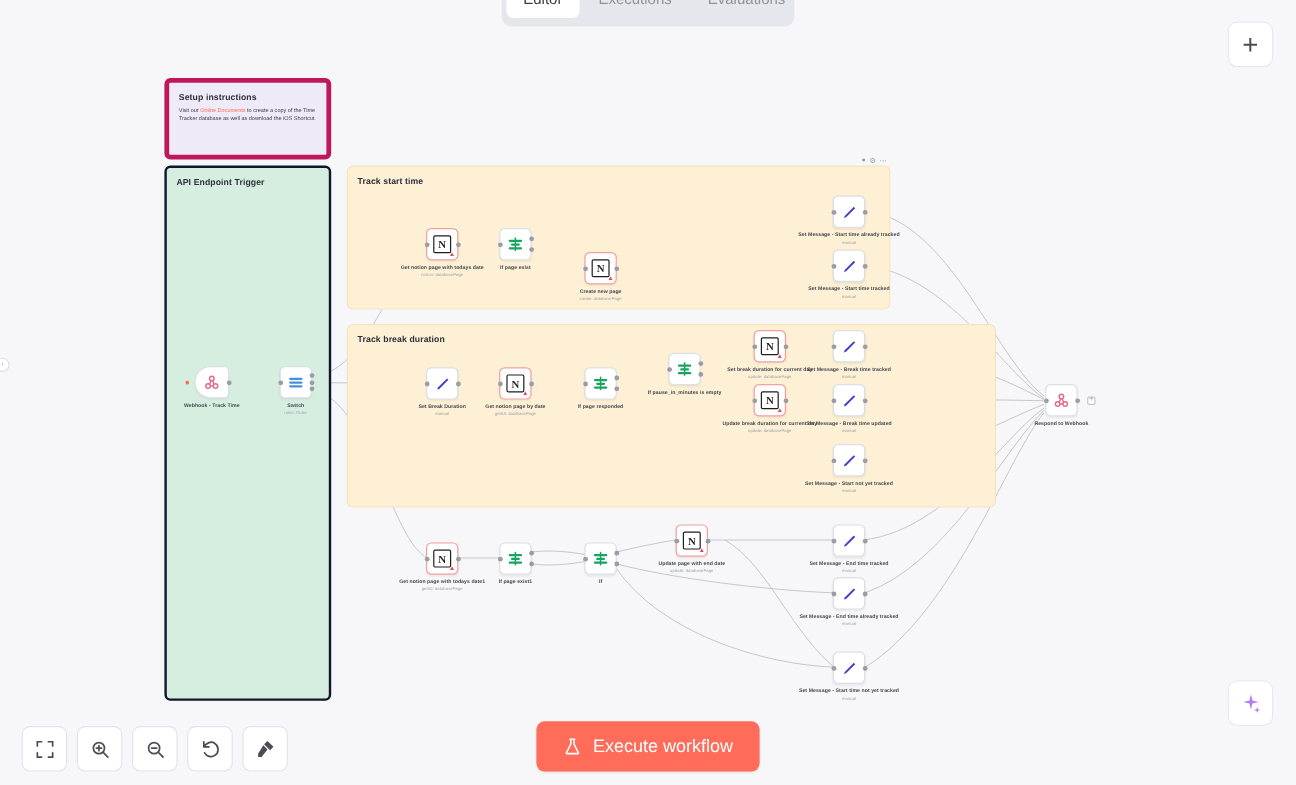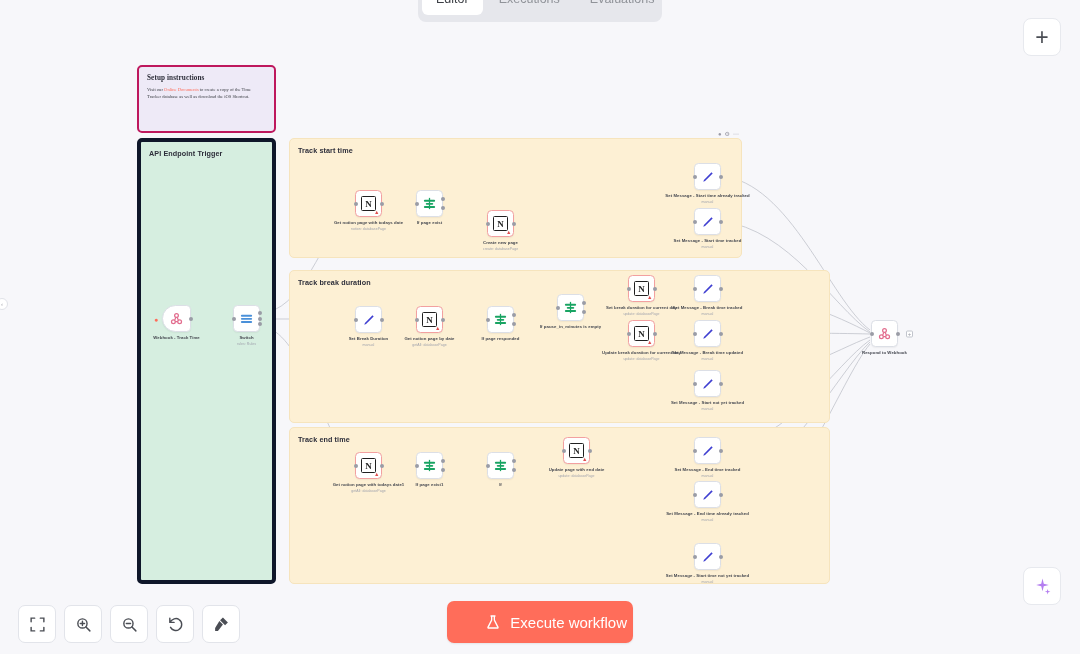--- a/index.html
+++ b/index.html
@@ -38,22 +38,22 @@
     position: absolute;
     border-radius: 5px;
     padding: 7px 8px;
   }
   .sticky-title {
     font-size: 7.2px; font-weight: bold; color: #2d2e3a;
     letter-spacing: .1px; line-height: 1.3;
   }
   .sticky-body { font-size: 4.6px; color: #3c3f45; line-height: 1.55; margin-top: 3px; }
   .sticky-body a { color: #ff6d5a; text-decoration: none; }
-  .sticky.purple { background: #eeeaf7; border: 2px solid #be185d; font-family: Liberation Serif, serif; }
-  .sticky.green  { background: #d6eee0; border: 4px solid #0f172a; }
+  .sticky.purple { background: #eeeaf7; border: 4px solid #be185d; }
+  .sticky.green  { background: #d6eee0; border: 2px solid #0f172a; }
   .sticky.yellow { background: #fdf0d4; border: 1px solid #f6e4bd; }
 
   .sticky-dots {
     position: absolute; top: -9px; right: 2px;
     display: flex; gap: 3px; align-items: center;
     font-size: 6px; color: #9b9ba6;
   }
   .sticky-dots span { cursor: pointer; }
 
   
@@ -137,21 +137,21 @@
     display: flex; align-items: center; justify-content: center;
     color: #55585f; cursor: pointer;
   }
 
   
   .execute {
     position: absolute; left: 447px; bottom: 11px;
     width: 186px; height: 42px;
     background: #ff6d5a; color: #fff;
     border: none; border-radius: 7px;
-    display: flex; align-items: center; justify-content: flex-end; gap: 9px;
+    display: flex; align-items: center; justify-content: center; gap: 9px;
     font-size: 15px; cursor: pointer;
     font-family: "Liberation Sans", sans-serif;
     box-shadow: 0 1px 2px rgba(0,0,0,.08);
   }
 
   
   .corner-btn {
     position: absolute;
     width: 38px; height: 38px;
     background: #fff; border: 1px solid #e7e9ee;
@@ -243,23 +243,20 @@
       <span>⚙</span>
       <span>⋯</span>
     </div>
     <div class="sticky-title">Track start time</div>
   </div>
 
   <div class="sticky yellow" style="left:289px; top:270px; width:541px; height:153px;">
     <div class="sticky-title">Track break duration</div>
   </div>
 
-  <div class="sticky yellow" style="left:289px; top:427px; width:541px; height:157px;">
-    <div class="sticky-title">Track end time</div>
-  </div>
 
 
   <div class="node" style="left:162px; top:305px;">
     <div class="node-box trigger">
       <span class="pin-dot">●</span>
       <svg class="ic" width="15" height="15" viewBox="0 0 24 24">
         <circle cx="7" cy="17" r="3" fill="none" stroke="#e26d8e" stroke-width="2"></circle>
         <circle cx="17" cy="17" r="3" fill="none" stroke="#e26d8e" stroke-width="2"></circle>
         <circle cx="12" cy="7" r="3" fill="none" stroke="#e26d8e" stroke-width="2"></circle>
         <path d="M9 15 L11 10 M13 10 L15 15 M10 17 L14 17" stroke="#e26d8e" stroke-width="2" fill="none"></path>

